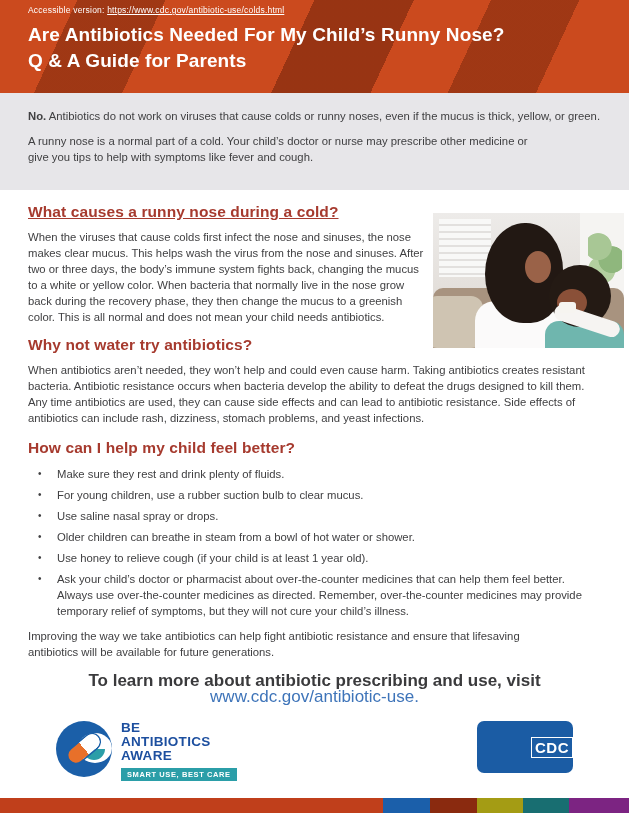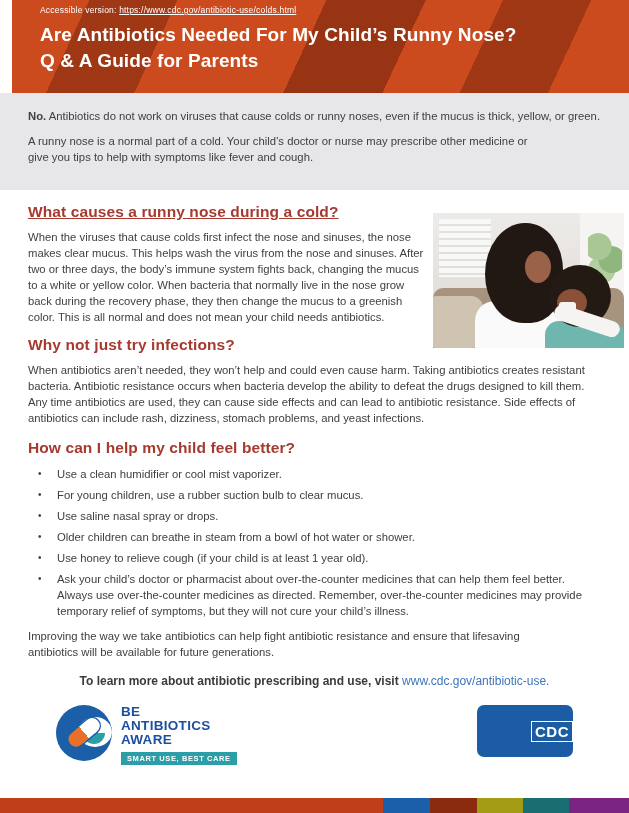--- a/index.html
+++ b/index.html
@@ -13,21 +13,20 @@
   
   .banner {
     height:93px; padding:5px 28px 0;
     background-color:var(--banner_orange, #CB4A1E);
     background-image:
       repeating-linear-gradient(115deg,
         rgba(0,0,0,0) 0 70px,
         rgba(94,28,6,.40) 70px 150px,
         rgba(0,0,0,0) 150px 285px,
         rgba(110,34,10,.55) 285px 375px);
-    margin-left: 12px;
   }
   .accessible { font-size:8.5px; color:#fff; letter-spacing:.2px; }
   .accessible a { color:#fff; text-decoration:underline; cursor:pointer; }
   .banner h1 {
     margin-top:7px; color:#fff; font-size:19px; font-weight:bold;
     line-height:1.38; letter-spacing:.1px;
   }
   
   .graybox {
     height:97px; background:var(--gray_box, #E7E6E9);
@@ -47,21 +46,21 @@
   .q4-intro{ margin-top:8px; max-width:572px; }
   ul.tips  { margin-top:9px; list-style:none; }
   ul.tips li {
     position:relative; padding-left:29px; margin-bottom:5px;
     font-size:11.3px; line-height:16px; max-width:590px;
   }
   ul.tips li::before {
     content:"•"; position:absolute; left:10px; top:0; font-size:10px; color:#404042;
   }
   .closing { margin-top:9px; max-width:525px; }
-  .learn { margin-top:13px; text-align:center; font-size:12px; }
+  .learn { margin-top:13px; text-align:center; font-size:17px; }
   .learn b { color:#3a3a3c; }
   .learn a { color:var(--link_blue, #3E74B9); text-decoration:none; cursor:pointer; }
   
   .photo { position:absolute; left:433px; top:213px; width:191px; height:135px;
            overflow:hidden; background:linear-gradient(180deg,#edebe9,#dcd6d0); }
   .photo div { position:absolute; }
   .ph-window-left { left:6px; top:6px; width:52px; height:58px;
       background:repeating-linear-gradient(180deg,#f8f8f7 0 5px,#e2e0de 5px 7px); }
   .ph-window-right { right:0; top:0; width:44px; height:82px; background:#f5f4f2; }
   .ph-plant { right:2px; top:18px; width:34px; height:52px;
@@ -131,27 +130,27 @@
       <b>No.</b>
       <span>Antibiotics do not work on viruses that cause colds or runny noses, even if the mucus is thick, yellow, or green.</span>
     </p>
     <p class="p2">A runny nose is a normal part of a cold. Your child’s doctor or nurse may prescribe other medicine or give you tips to help with symptoms like fever and cough.</p>
   </section>
 
   <main class="main">
     <h2 class="q2-head">What causes a runny nose during a cold?</h2>
     <p class="q2-para">When the viruses that cause colds first infect the nose and sinuses, the nose makes clear mucus. This helps wash the virus from the nose and sinuses. After two or three days, the body’s immune system fights back, changing the mucus to a white or yellow color. When bacteria that normally live in the nose grow back during the recovery phase, they then change the mucus to a greenish color. This is all normal and does not mean your child needs antibiotics.</p>
 
-    <h2 class="q3-head">Why not just try infections?</h2>
+    <h2 class="q3-head">Why not water try antibiotics?</h2>
     <p class="q3-para">When antibiotics aren’t needed, they won’t help and could even cause harm. Taking antibiotics creates resistant bacteria. Antibiotic resistance occurs when bacteria develop the ability to defeat the drugs designed to kill them. Any time antibiotics are used, they can cause side effects and can lead to antibiotic resistance. Side effects of antibiotics can include rash, dizziness, stomach problems, and yeast infections.</p>
 
     <h2 class="q4-head">How can I help my child feel better?</h2>
 
     <ul class="tips">
-        <li>Use a clean humidifier or cool mist vaporizer.</li>
+        <li>Make sure they rest and drink plenty of fluids.</li>
         <li>For young children, use a rubber suction bulb to clear mucus.</li>
         <li>Use saline nasal spray or drops.</li>
         <li>Older children can breathe in steam from a bowl of hot water or shower.</li>
         <li>Use honey to relieve cough (if your child is at least 1 year old).</li>
         <li>Ask your child’s doctor or pharmacist about over-the-counter medicines that can help them feel better. Always use over-the-counter medicines as directed. Remember, over-the-counter medicines may provide temporary relief of symptoms, but they will not cure your child’s illness.</li>
       </ul>
 
     <p class="closing">Improving the way we take antibiotics can help fight antibiotic resistance and ensure that lifesaving antibiotics will be available for future generations.</p>
 
     <p class="learn">

